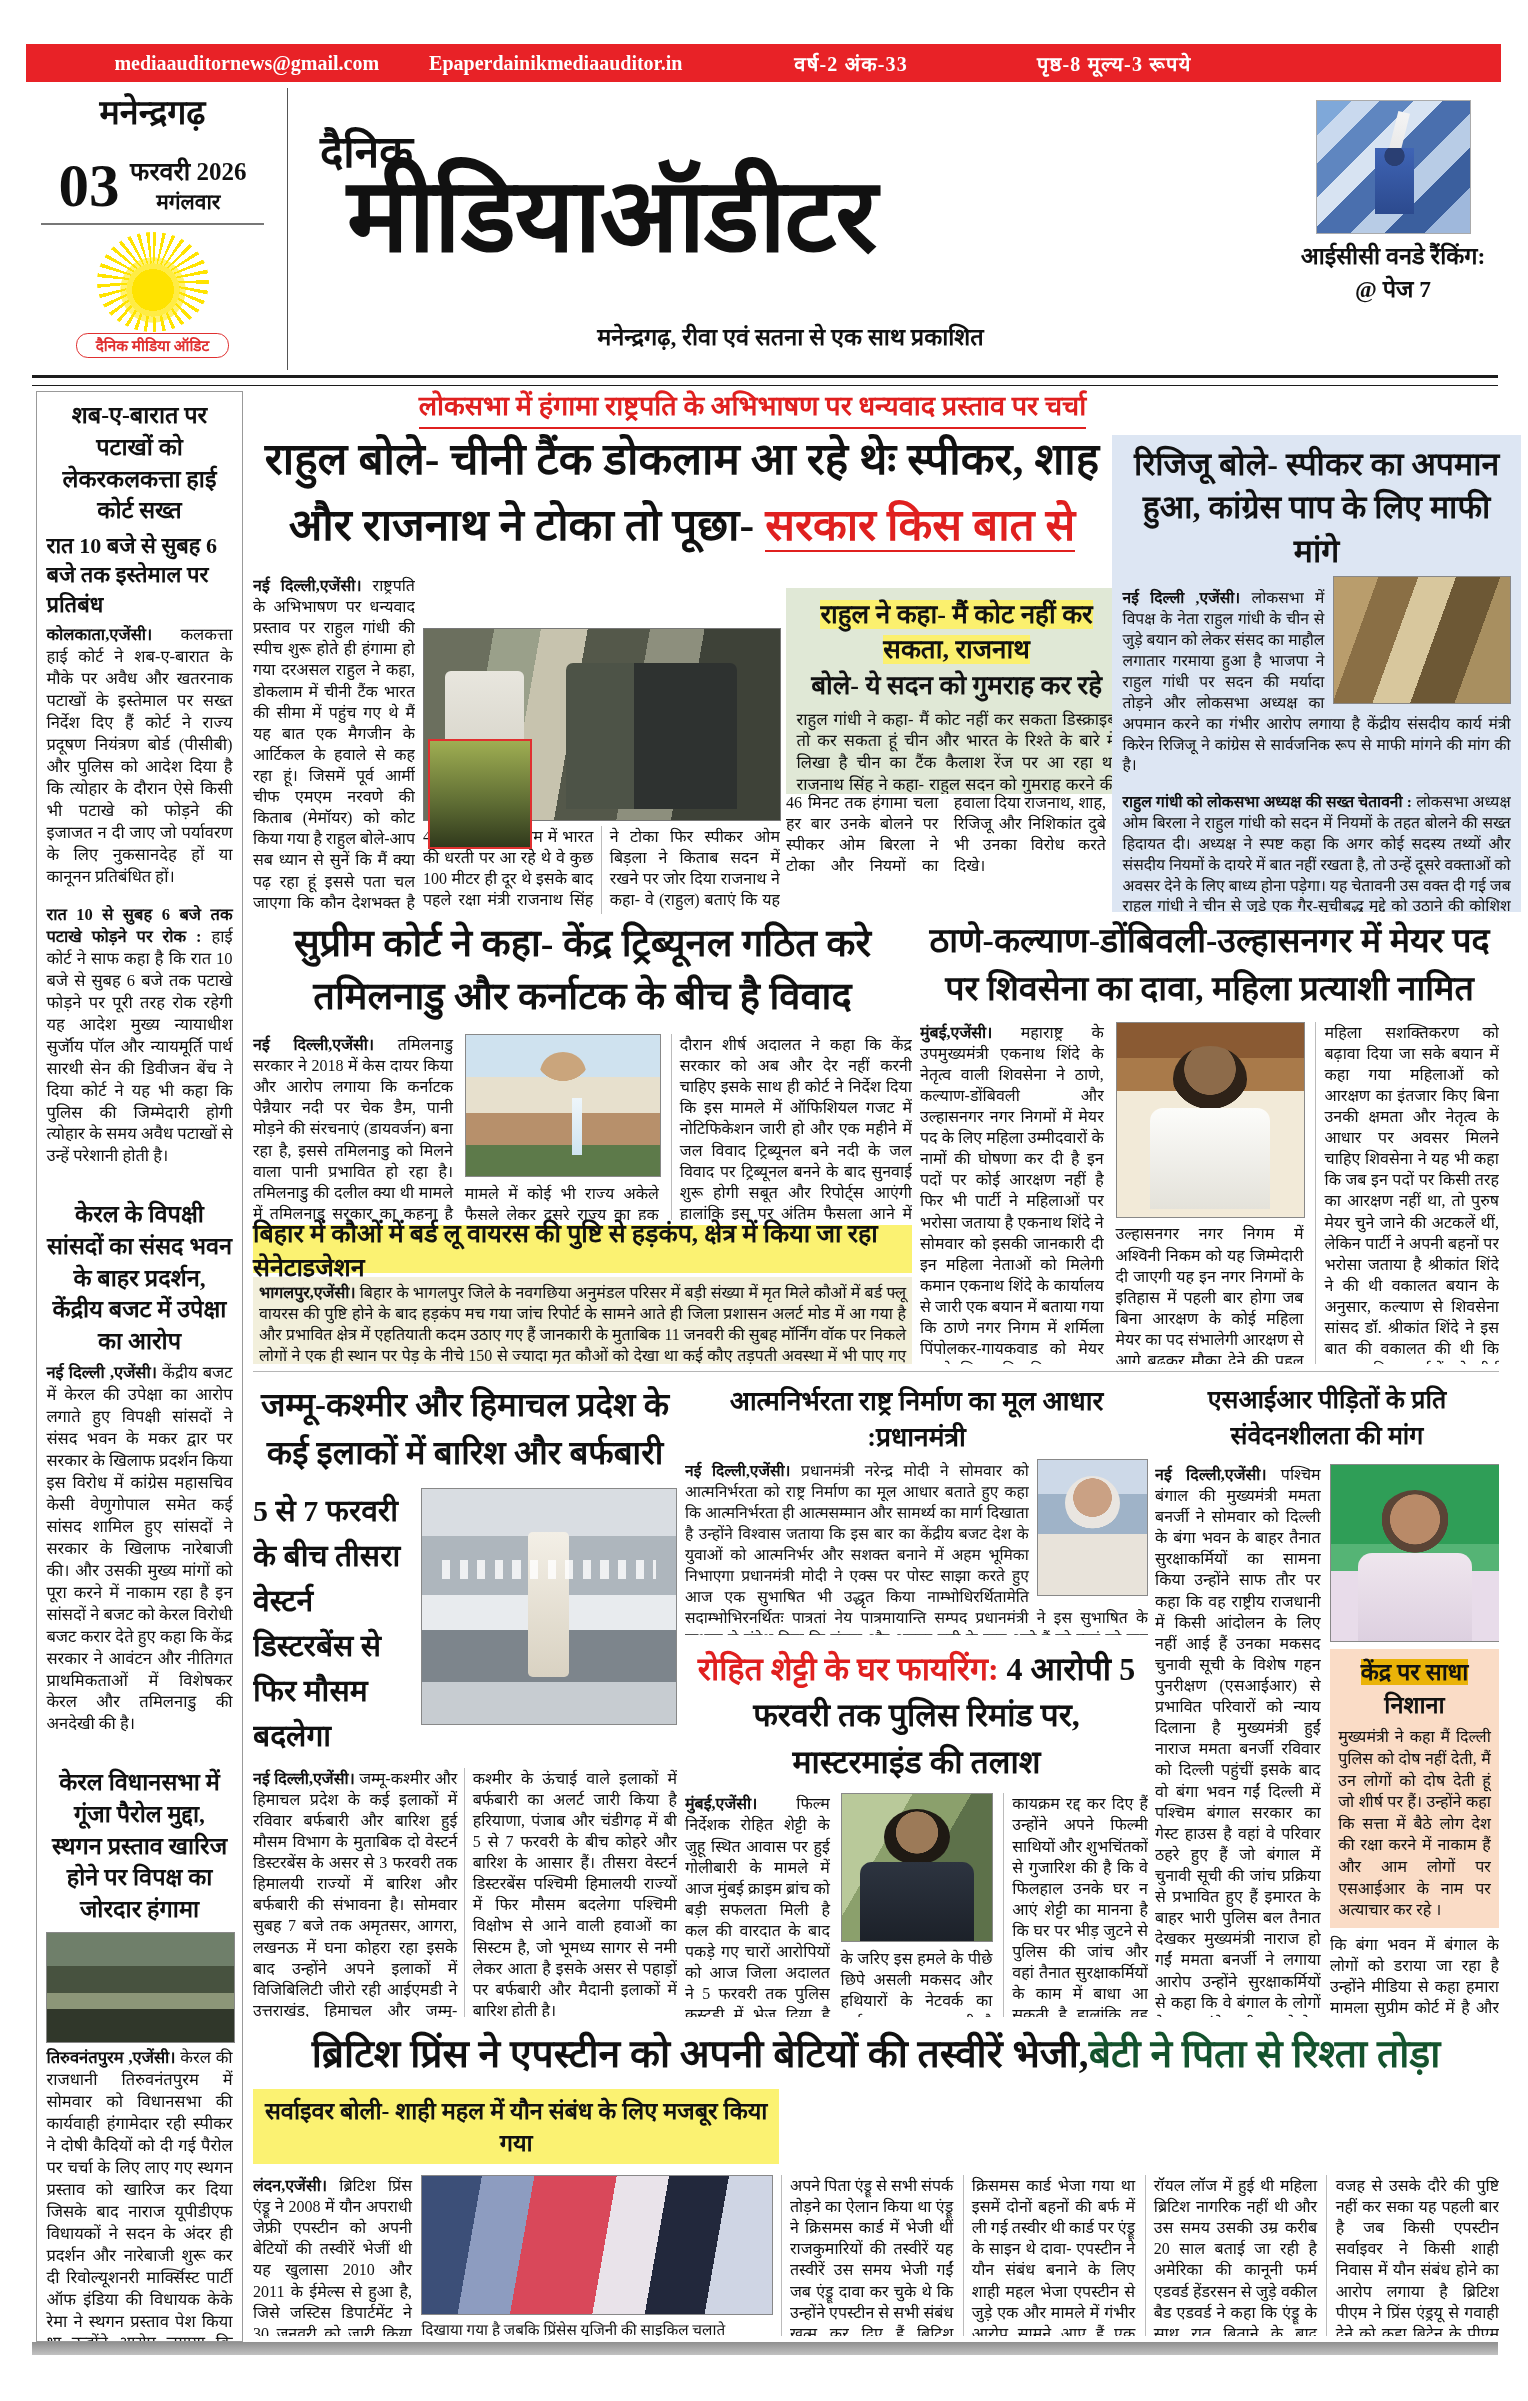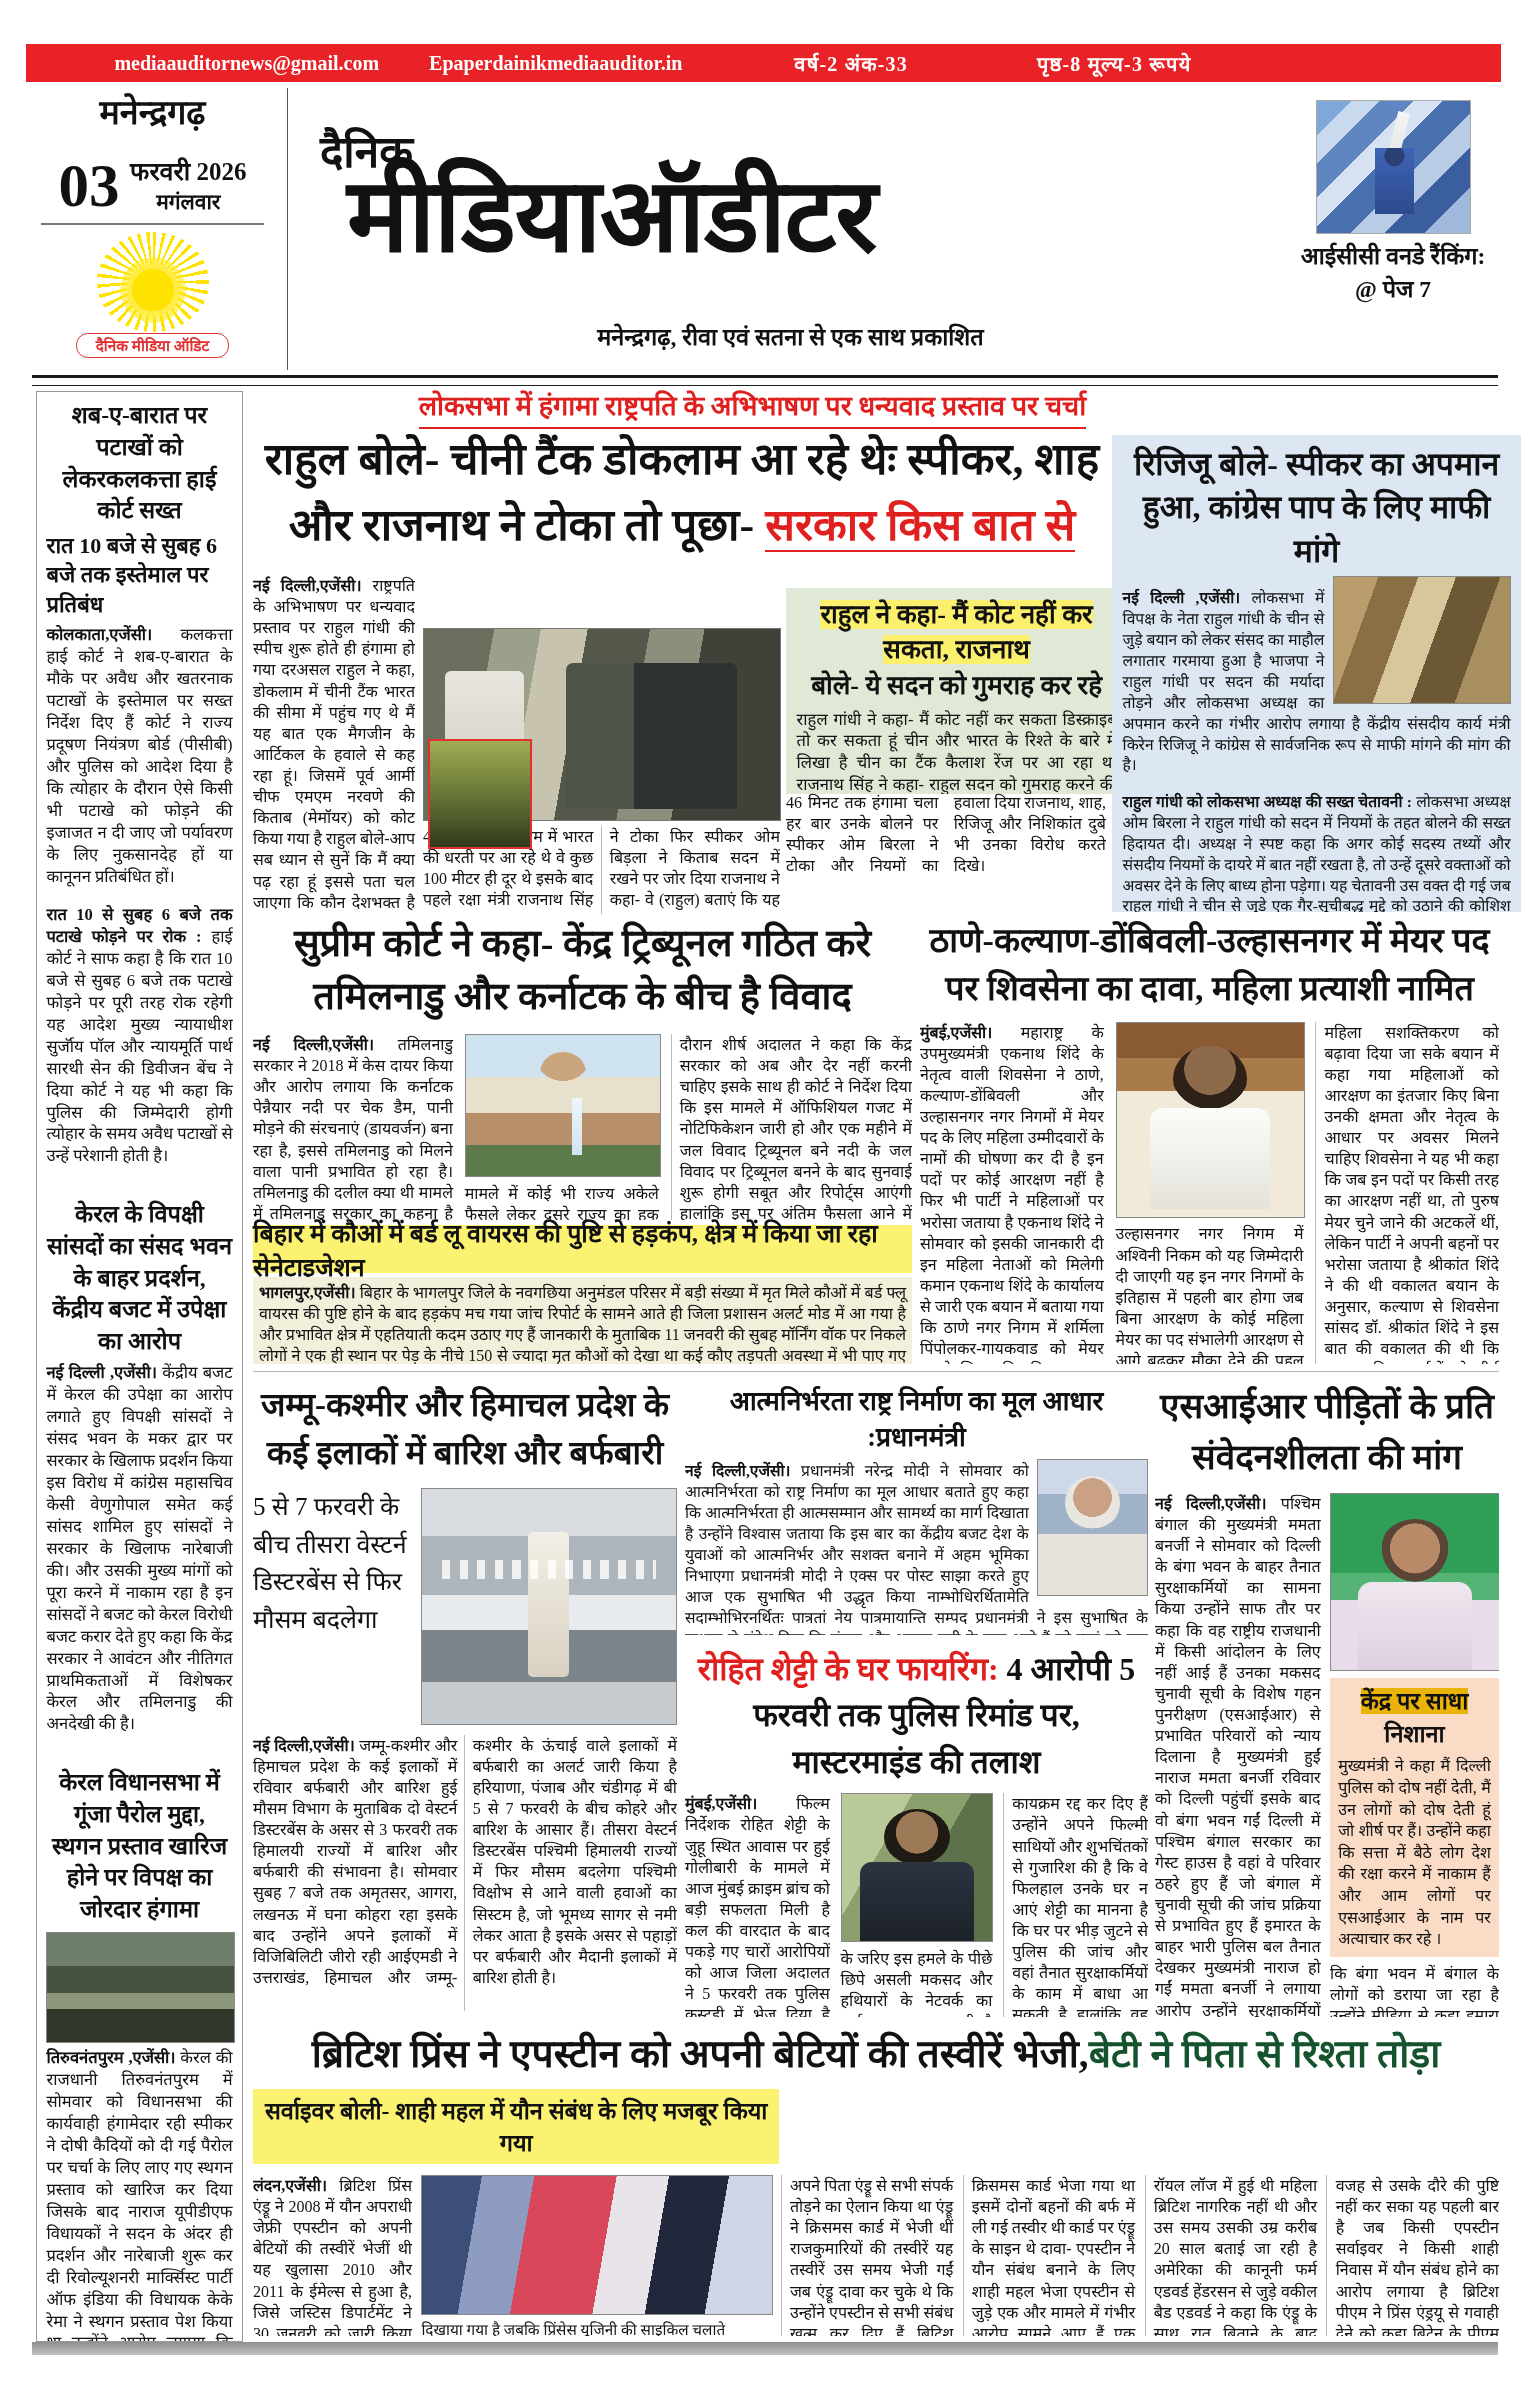--- a/index.html
+++ b/index.html
@@ -113,21 +113,21 @@
   .bf-head{left:253px;top:1225px;width:659px;height:48px;background:#fbf272;
       display:flex;align-items:center;justify-content:center;font-size:25px;font-weight:bold;}
   .bf-body{left:253px;top:1277px;width:659px;height:87px;background:#f2efdb;padding:4.7px 5.9px;box-sizing:border-box;}
 
   .hr-mid{left:253px;top:1371px;width:1246px;border-top:1.8px solid #b5b5b5;}
 
   
   .weather{left:253px;top:1382px;width:424px;height:635px;}
   .we-h{font-size:33px;font-weight:bold;line-height:1.45;text-align:center;}
   .we-top{display:flex;gap:10.6px;margin-top:10.6px;}
-  .we-deck{width:158px;font-size:25px;font-weight:normal;line-height:1.5;}
+  .we-deck{width:158px;font-size:30px;font-weight:bold;line-height:1.5;}
   .we-photo{width:256px;height:235px;border:0.6px solid #888;
       background:linear-gradient(#d9dde2 0 20%,#aeb6bd 20% 45%,#e8ebee 45% 60%,#7d858c 60% 82%,#c7ccd1 82% 100%);position:relative;}
   .we-photo:before{content:"";position:absolute;left:42%;top:18%;width:16%;height:62%;background:linear-gradient(#f3efe6,#d9d2c2);border-radius:4.7px;}
   .we-photo:after{content:"";position:absolute;left:8%;top:30%;width:84%;height:8%;background:repeating-linear-gradient(90deg,#fff 0 8.2px,transparent 8.2px 17.6px);opacity:.8;}
   .we-cols{margin-top:9.4px;column-count:2;column-gap:15.3px;column-rule:0.6px solid #bbb;height:276px;}
 
   
   .pm{left:685px;top:1382px;width:463px;height:253px;}
   .pm-h{font-size:26.4px;font-weight:bold;text-align:center;}
   .pm-photo{float:right;width:109px;height:135px;margin:4.7px 0 4.7px 8.2px;border:0.6px solid #888;
@@ -140,21 +140,21 @@
   .sh-h{font-size:32px;font-weight:bold;line-height:1.45;text-align:center;}
   .sh-h .red{color:#e0201f;}
   .sh-cols{display:grid;grid-template-columns:1fr 152px 1fr;gap:10.6px;margin-top:8.2px;}
   .sh-photo{width:150px;height:147px;border:0.6px solid #888;
       background:linear-gradient(120deg,#b9c99a 0 30%,#8ba06c 30% 55%,#5d714a 55% 100%);position:relative;}
   .sh-photo:before{content:"";position:absolute;left:28%;top:10%;width:44%;height:38%;background:radial-gradient(circle at 50% 42%,#9c7a58 0 45%,#1f1a14 46% 75%,transparent 76%);border-radius:50%;}
   .sh-photo:after{content:"";position:absolute;left:12%;top:46%;width:76%;height:54%;background:linear-gradient(#2d3440,#1c2129);border-radius:11.8px 11.8px 0 0;}
 
   
   .sir{left:1155px;top:1382px;width:344px;height:635px;}
-  .si-h{font-size:35px;font-weight:bold;line-height:1.45;text-align:center;}
+  .si-h{font-size:25px;font-weight:bold;line-height:1.45;text-align:center;}
   .si-grid{display:grid;grid-template-columns:1fr 169px;gap:9.4px;margin-top:9.4px;}
   .si-photo{width:168px;height:176px;border:0.6px solid #888;
       background:linear-gradient(#2f9e57 0 45%,#55b475 45% 60%,#e8dcea 60% 100%);position:relative;}
   .si-photo:before{content:"";position:absolute;left:28%;top:14%;width:44%;height:40%;background:radial-gradient(circle at 50% 42%,#b98a68 0 45%,#5a4436 46% 60%,transparent 61%);border-radius:50%;}
   .si-photo:after{content:"";position:absolute;left:16%;top:50%;width:68%;height:50%;background:linear-gradient(#efe6ee,#ddd0e0);border-radius:14px 14px 0 0;}
   .si-box{background:#fadcc6;margin-top:7px;padding:7px 8.2px;}
   .si-box-h{font-size:23.5px;font-weight:bold;text-align:center;line-height:1.4;}
   .si-box-h .hl{background:#eab308;}
   .si-box-b{margin-top:4.7px;font-size:16px;line-height:1.35;text-align:justify;}
   .si-tail{margin-top:5.9px;}

